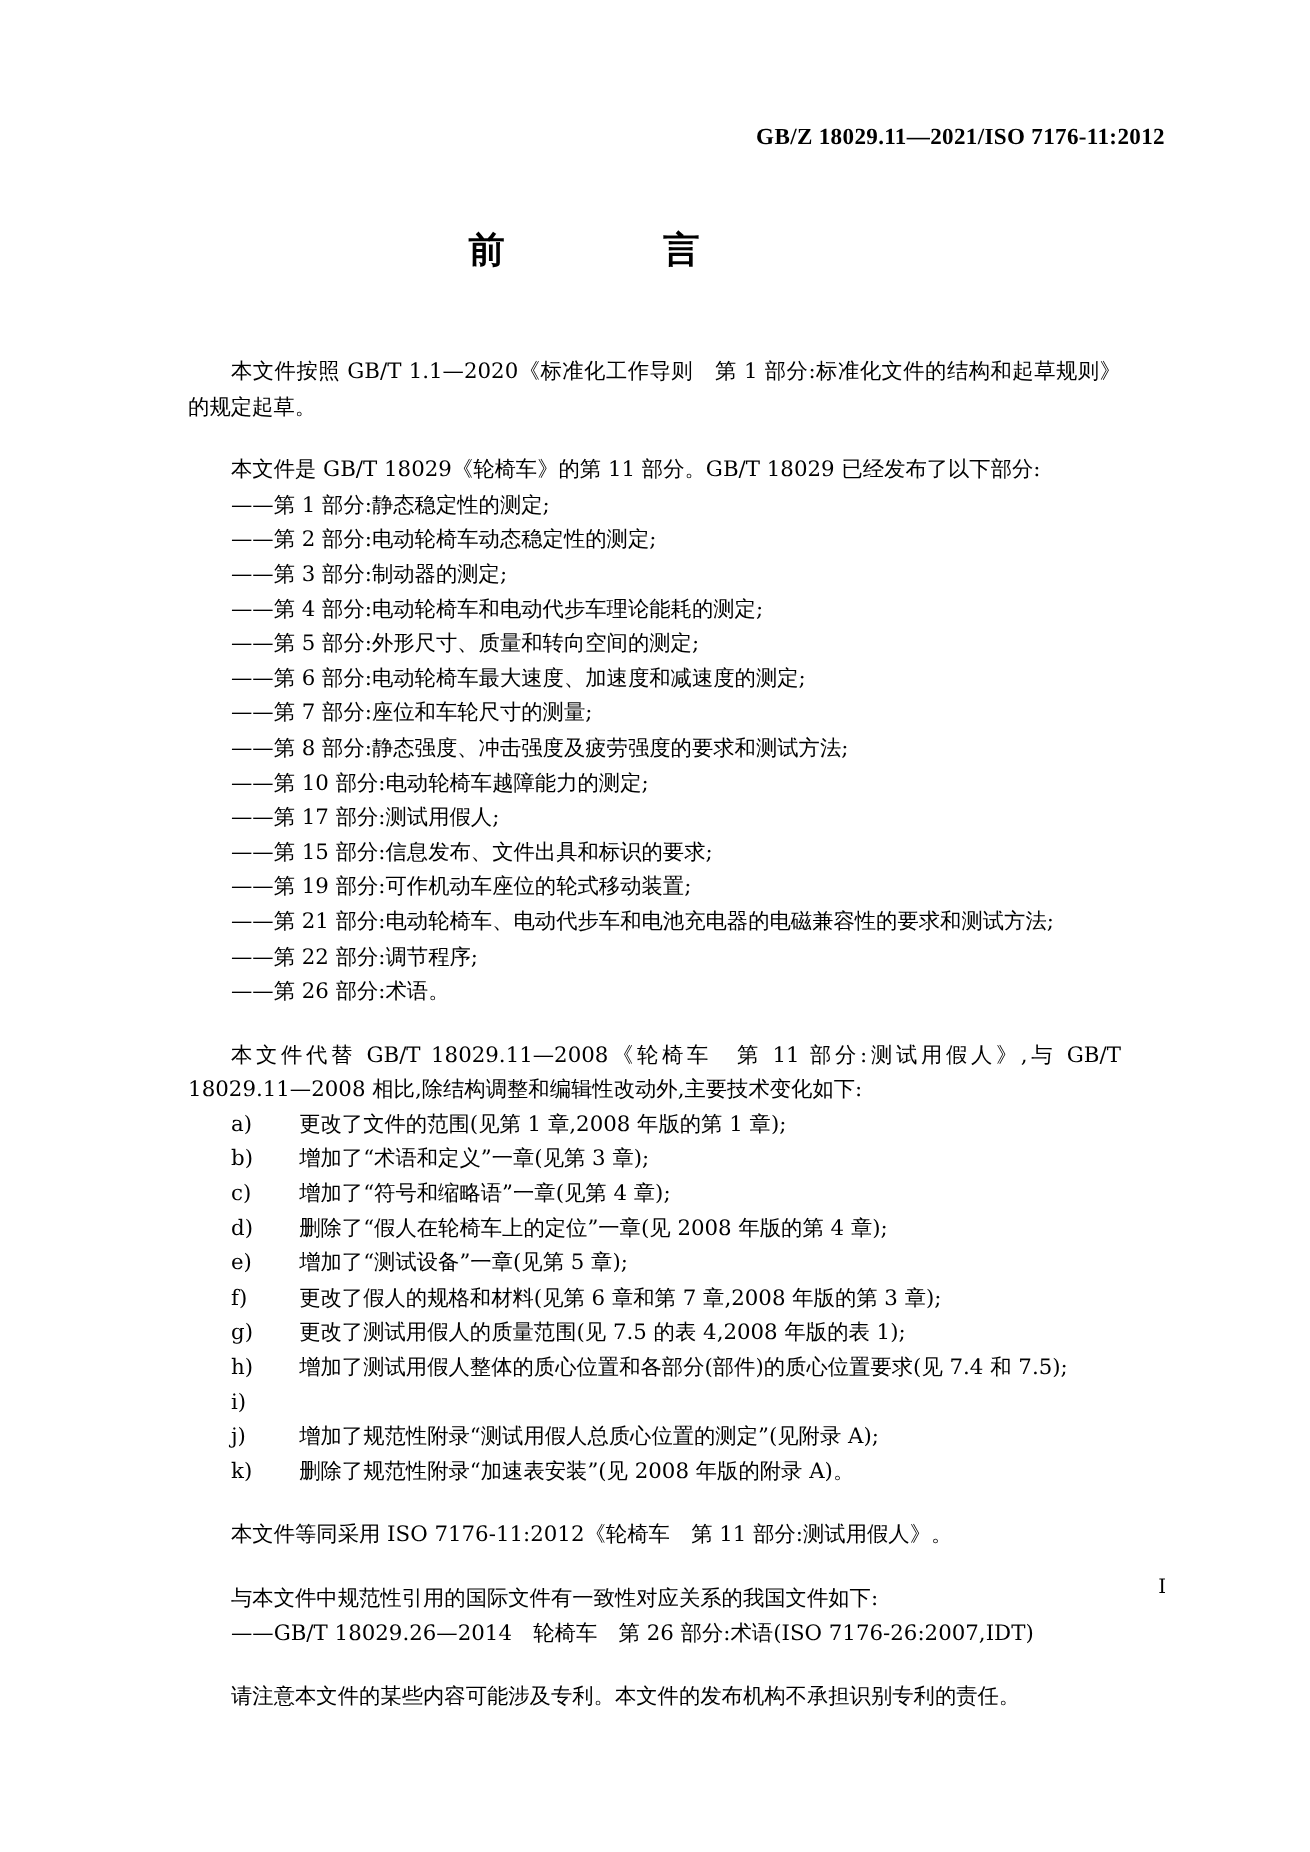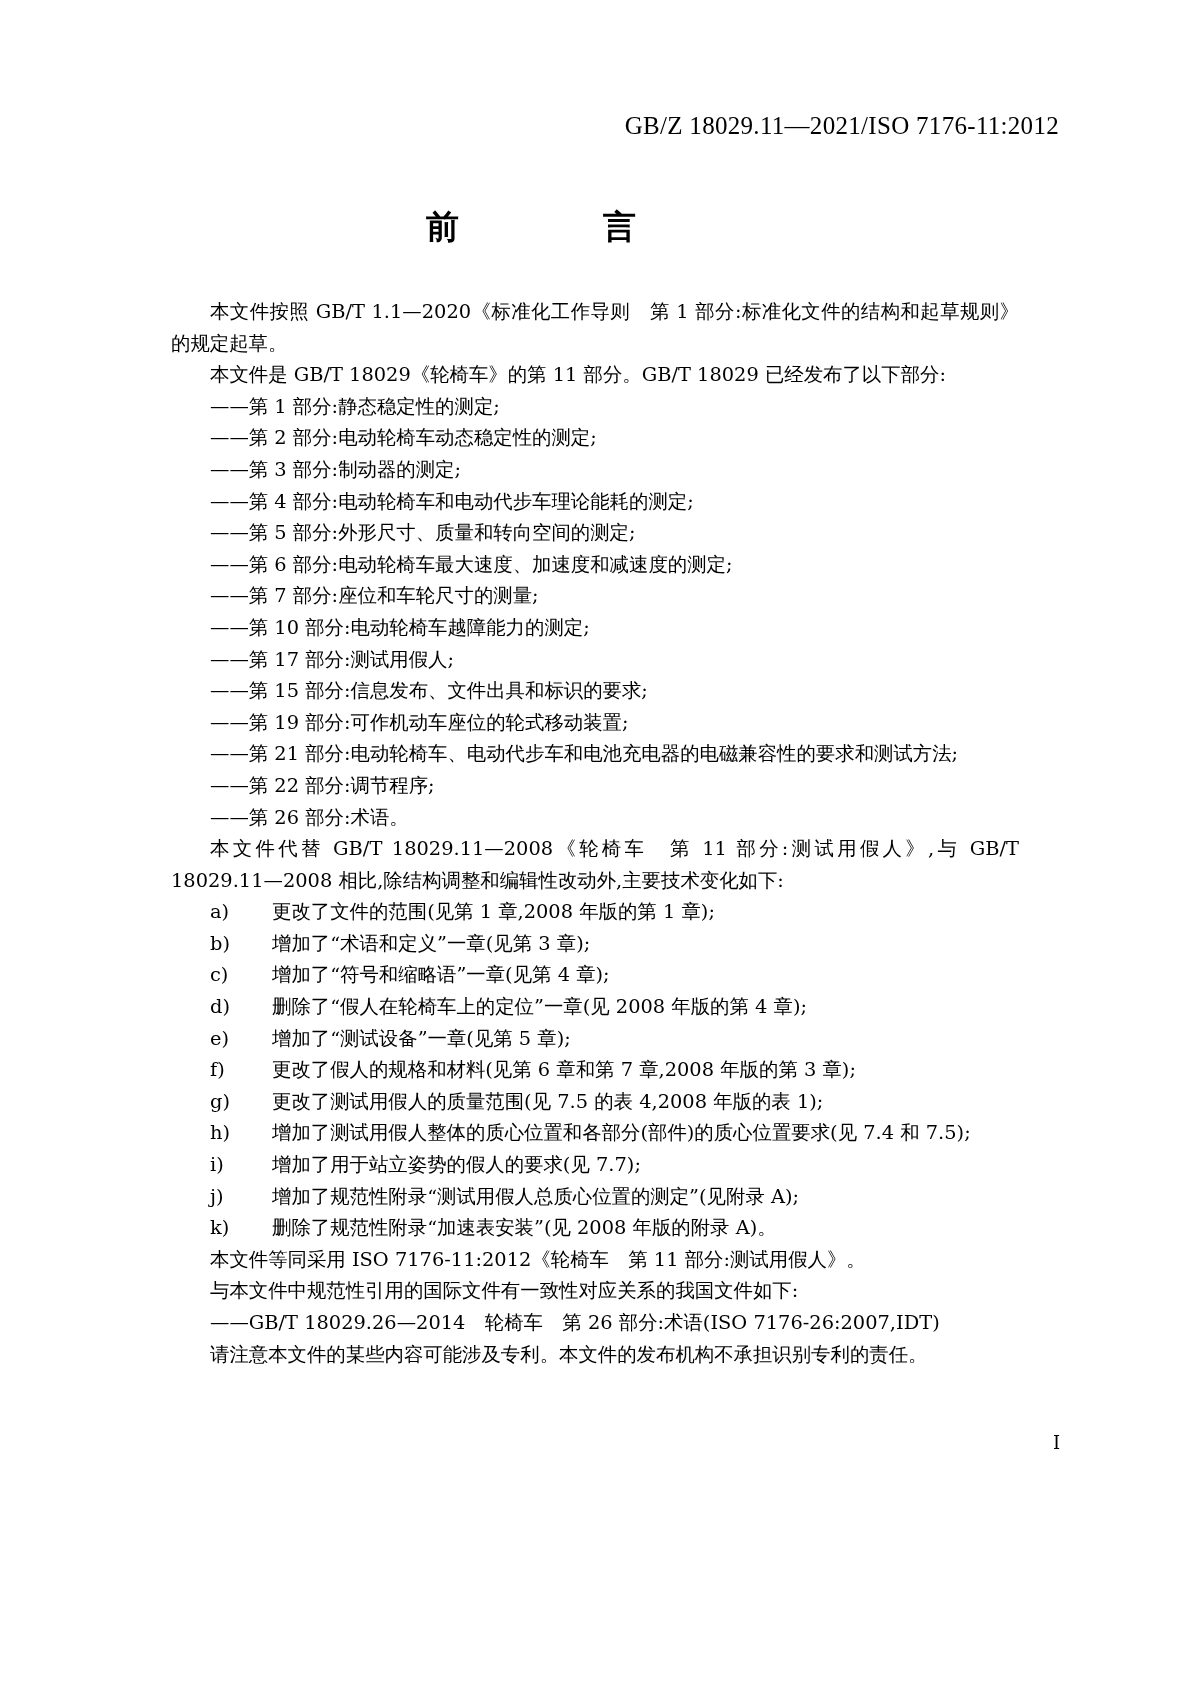--- a/index.html
+++ b/index.html
@@ -20,23 +20,23 @@
     top: 0; left: 0;
     width: 1191px;
     height: 1684px;
   }
   
   .header {
     position: absolute;
     top: 112px;
     right: 132px;
     font-family: "Liberation Serif", "DejaVu Serif", serif;
-    font-size: 25px;
+    font-size: 21px;
     letter-spacing: 0.3px;
-    font-weight: 400;
+    font-weight: 700;
     white-space: nowrap;
   }
   
   .doc-title {
     position: absolute;
     top: 205px;
     left: 0;
     width: 1062px;
     text-align: center;
     font-size: 33px;
@@ -53,20 +53,21 @@
     width: 848px;
     font-size: 19.4px;
     line-height: 31.6px;
   }
   .p {
     margin: 0;
     text-align: justify;
   }
   .indent2 {
     text-indent: 39px;
+    margin-top: 26px;
   }
   .dash-item {
     margin: 0;
     text-indent: 39px;
   }
   .list-item {
     margin: 0;
     display: flex;
     text-indent: 0;
     padding-left: 39px;
@@ -100,20 +101,21 @@
     <p class="p indent2">本文件按照 GB/T 1.1—2020《标准化工作导则　第 1 部分:标准化文件的结构和起草规则》的规定起草。</p>
     <p class="p indent2">本文件是 GB/T 18029《轮椅车》的第 11 部分。GB/T 18029 已经发布了以下部分:</p>
 
     <p class="dash-item">——第 1 部分:静态稳定性的测定;</p>
     <p class="dash-item">——第 2 部分:电动轮椅车动态稳定性的测定;</p>
     <p class="dash-item">——第 3 部分:制动器的测定;</p>
     <p class="dash-item">——第 4 部分:电动轮椅车和电动代步车理论能耗的测定;</p>
     <p class="dash-item">——第 5 部分:外形尺寸、质量和转向空间的测定;</p>
     <p class="dash-item">——第 6 部分:电动轮椅车最大速度、加速度和减速度的测定;</p>
     <p class="dash-item">——第 7 部分:座位和车轮尺寸的测量;</p>
+    <p class="dash-item">——第 8 部分:静态强度、冲击强度及疲劳强度的要求和测试方法;</p>
     <p class="dash-item">——第 10 部分:电动轮椅车越障能力的测定;</p>
     <p class="dash-item">——第 17 部分:测试用假人;</p>
     <p class="dash-item">——第 15 部分:信息发布、文件出具和标识的要求;</p>
     <p class="dash-item">——第 19 部分:可作机动车座位的轮式移动装置;</p>
     <p class="dash-item">——第 21 部分:电动轮椅车、电动代步车和电池充电器的电磁兼容性的要求和测试方法;</p>
     <p class="dash-item">——第 22 部分:调节程序;</p>
     <p class="dash-item">——第 26 部分:术语。</p>
 
     <p class="p indent2">本文件代替 GB/T 18029.11—2008《轮椅车　第 11 部分:测试用假人》,与 GB/T 18029.11—2008 相比,除结构调整和编辑性改动外,主要技术变化如下:</p>
 
@@ -144,21 +146,20 @@
     <div class="list-item">
       <span class="marker">g)</span>
       <span class="txt">更改了测试用假人的质量范围(见 7.5 的表 4,2008 年版的表 1);</span>
     </div>
     <div class="list-item">
       <span class="marker">h)</span>
       <span class="txt">增加了测试用假人整体的质心位置和各部分(部件)的质心位置要求(见 7.4 和 7.5);</span>
     </div>
     <div class="list-item">
       <span class="marker">i)</span>
-      <span class="txt">增加了用于站立姿势的假人的要求(见 7.7);</span>
     </div>
     <div class="list-item">
       <span class="marker">j)</span>
       <span class="txt">增加了规范性附录“测试用假人总质心位置的测定”(见附录 A);</span>
     </div>
     <div class="list-item">
       <span class="marker">k)</span>
       <span class="txt">删除了规范性附录“加速表安装”(见 2008 年版的附录 A)。</span>
     </div>
 

